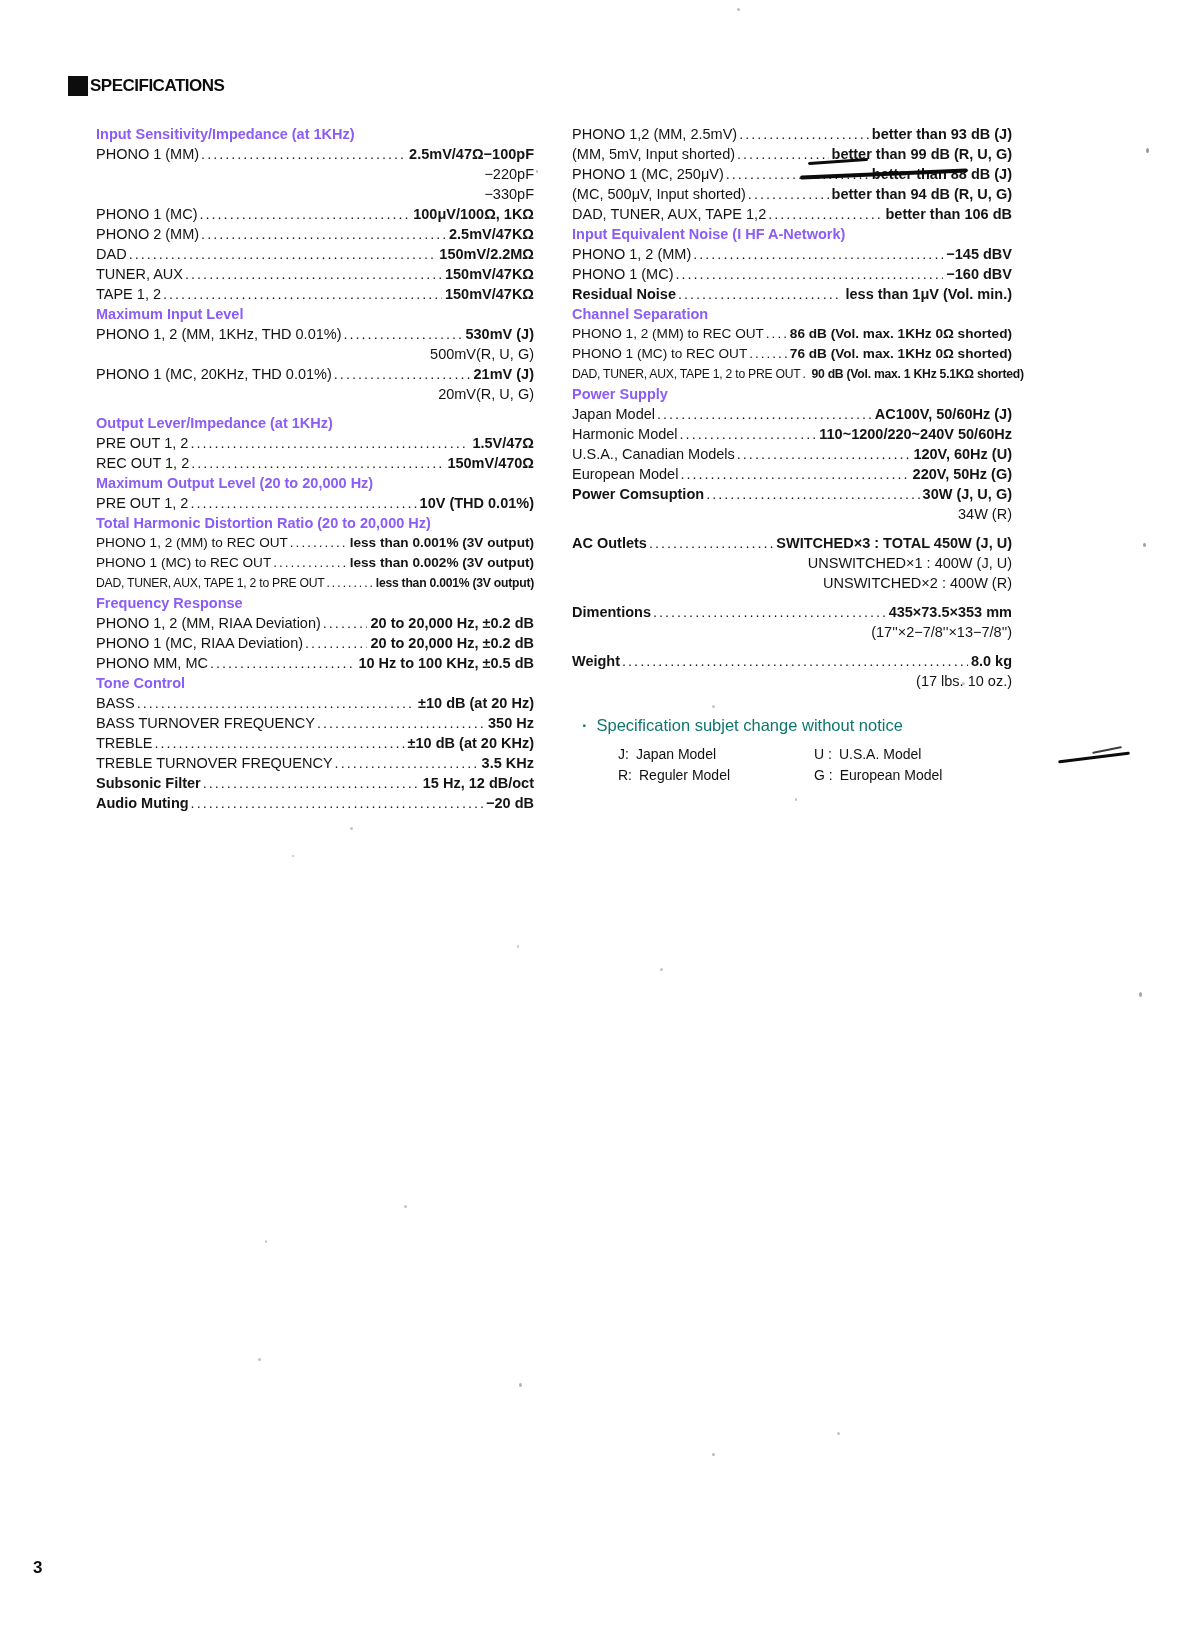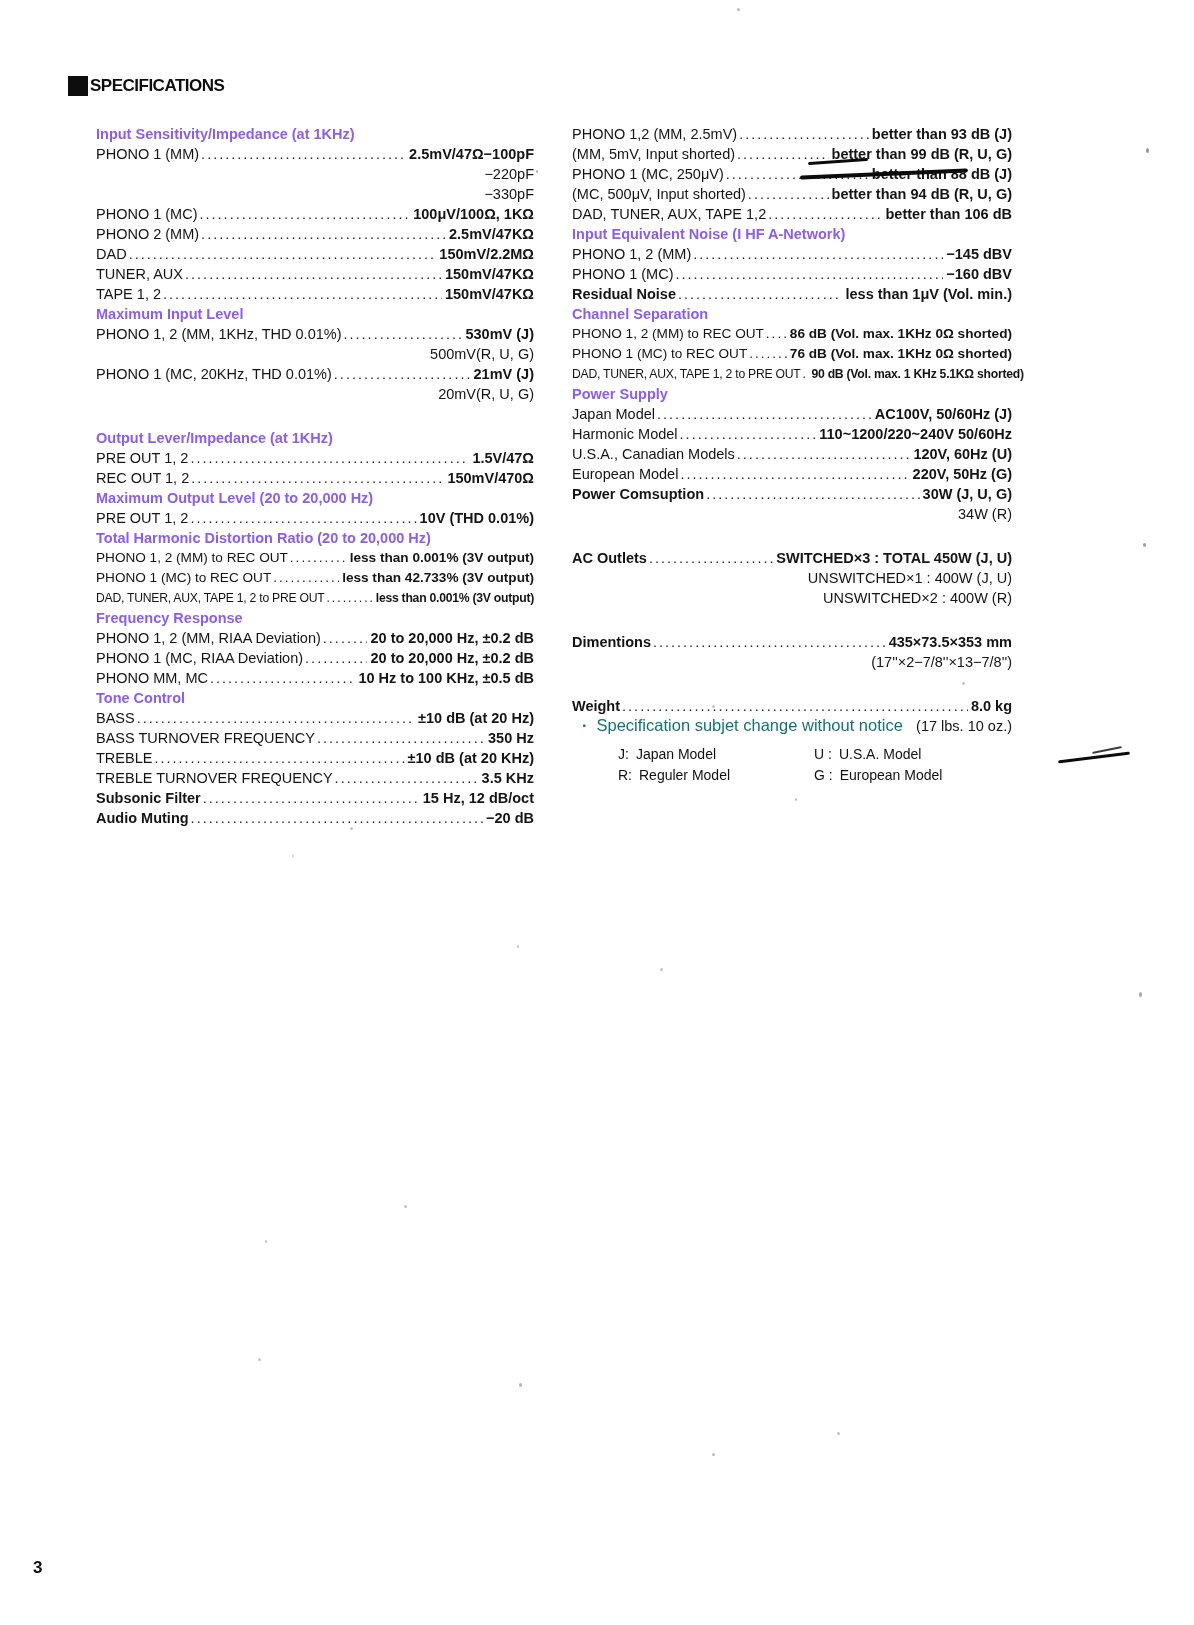--- a/index.html
+++ b/index.html
@@ -30,21 +30,21 @@
   
   .col{position:absolute;top:124px;}
   .col.left{left:96px;width:438px;}
   .col.right{left:572px;width:440px;}
 
   .line{
     height:20px;line-height:20px;
     font-size:14.5px;
     white-space:nowrap;
   }
-  .line.gap{margin-top:24px;}
+  .line.gap{margin-top:9px;}
   .line.header{font-weight:bold;color:#8b5cf6;}
   .line.row{display:flex;align-items:baseline;}
   .row .label{flex:0 0 auto;white-space:nowrap;}
   .row .label.b{font-weight:bold;}
   .row .leader{
     flex:1 1 0;min-width:6px;
     overflow:hidden;white-space:nowrap;
     margin:0 3px 0 2px;
     letter-spacing:2px;color:#1c1c1c;
   }
@@ -160,21 +160,21 @@
       </div>
       <div class="line header">Total Harmonic Distortion Ratio (20 to 20,000 Hz)</div>
       <div class="line row sz-m">
         <span class="label">PHONO 1, 2 (MM) to REC OUT</span>
         <span class="leader"></span>
         <span class="value">less than 0.001% (3V output)</span>
       </div>
       <div class="line row sz-m">
         <span class="label">PHONO 1 (MC) to REC OUT</span>
         <span class="leader"></span>
-        <span class="value">less than 42.733% (3V output)</span>
+        <span class="value">less than 0.002% (3V output)</span>
       </div>
       <div class="line row sz-s">
         <span class="label">DAD, TUNER, AUX, TAPE 1, 2 to PRE OUT</span>
         <span class="leader"></span>
         <span class="value">less than 0.001% (3V output)</span>
       </div>
       <div class="line header">Frequency Response</div>
       <div class="line row">
         <span class="label">PHONO 1, 2 (MM, RIAA Deviation)</span>
         <span class="leader"></span>

